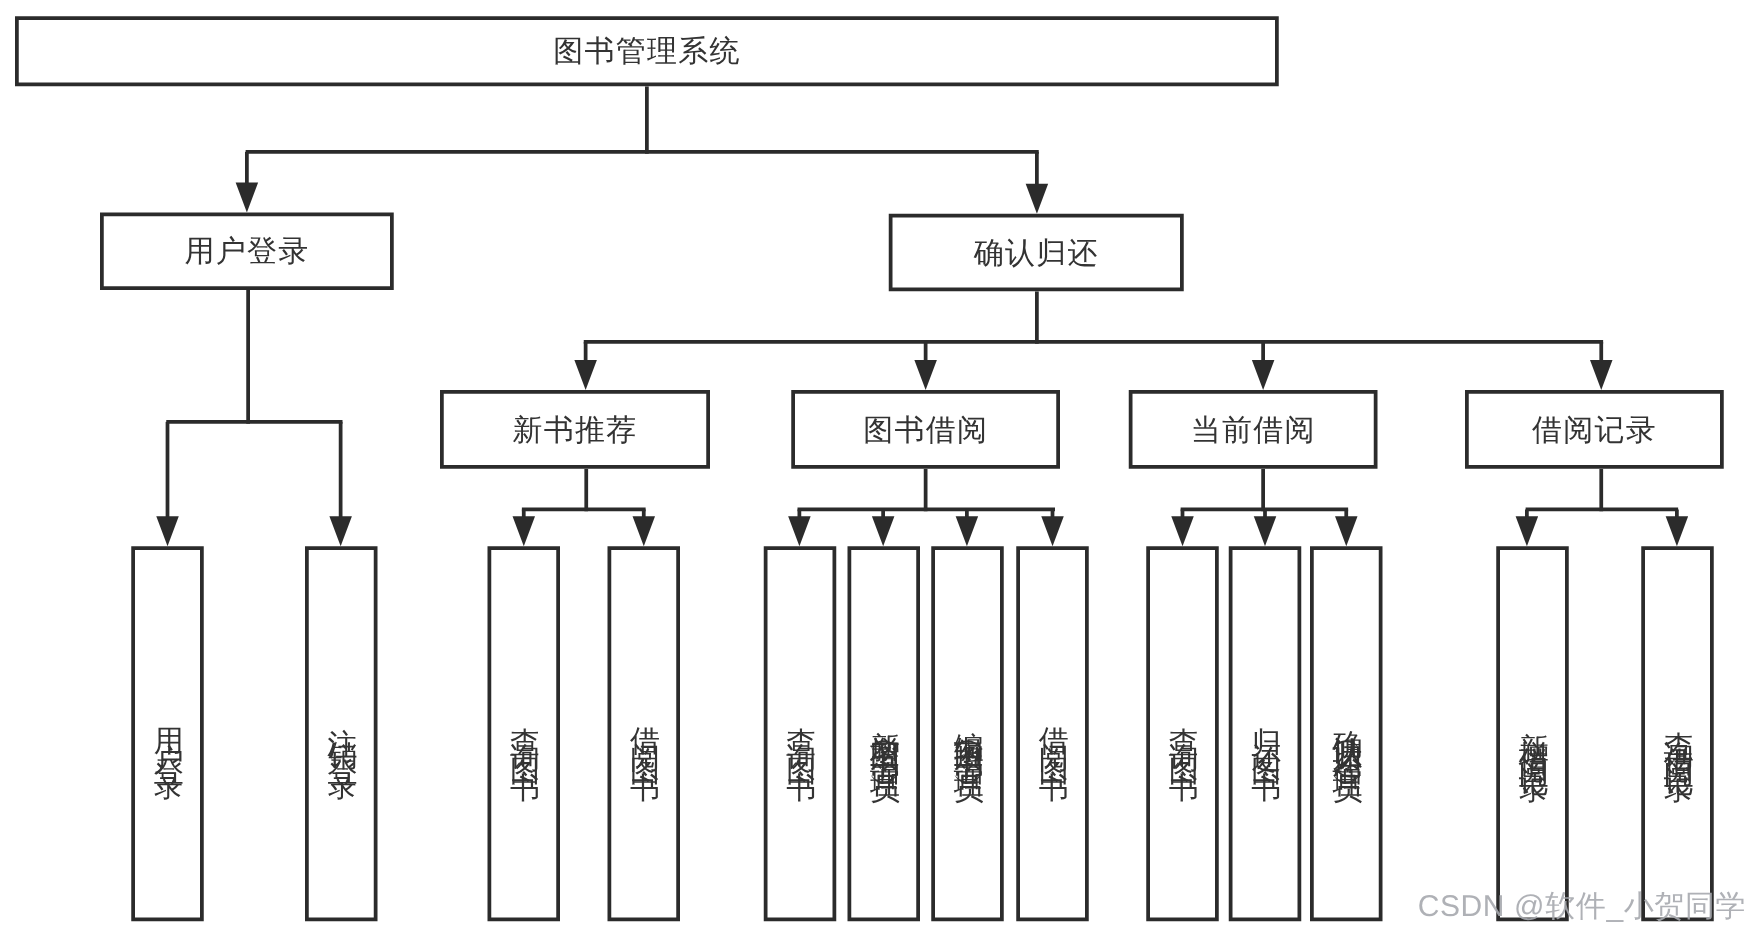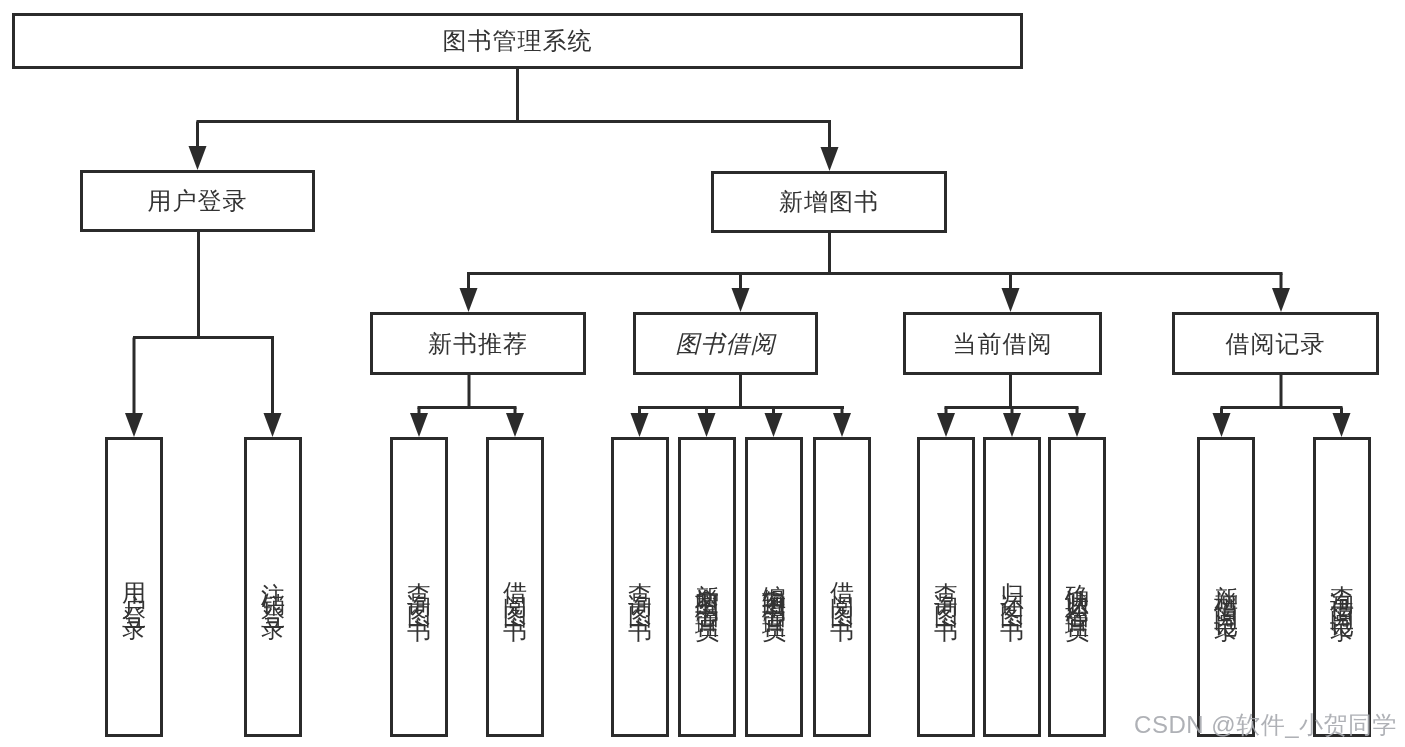--- a/index.html
+++ b/index.html
@@ -116,27 +116,27 @@
     </svg>
 
   <div class="box root">
     <span class="label">图书管理系统</span>
   </div>
 
   <div class="box l2" style="left:80px; top:170px; width:235px;">
     <span class="label">用户登录</span>
   </div>
   <div class="box l2" style="left:711px; top:171px; width:236px;">
-    <span class="label">新增图书</span>
+    <span class="label">确认归还</span>
   </div>
 
-  <div class="box l3" style="left:370px; width:216px;">
+  <div class="box l3" style="left:352px; width:216px;">
     <span class="label">新书推荐</span>
   </div>
-  <div class="box l3" style="left:633px; width:185px;font-style:italic;">
+  <div class="box l3" style="left:633px; width:215px;">
     <span class="label">图书借阅</span>
   </div>
   <div class="box l3" style="left:903px; width:199px;">
     <span class="label">当前借阅</span>
   </div>
   <div class="box l3" style="left:1172px; width:207px;">
     <span class="label">借阅记录</span>
   </div>
 
   <div class="box leaf" style="left:105px;">

